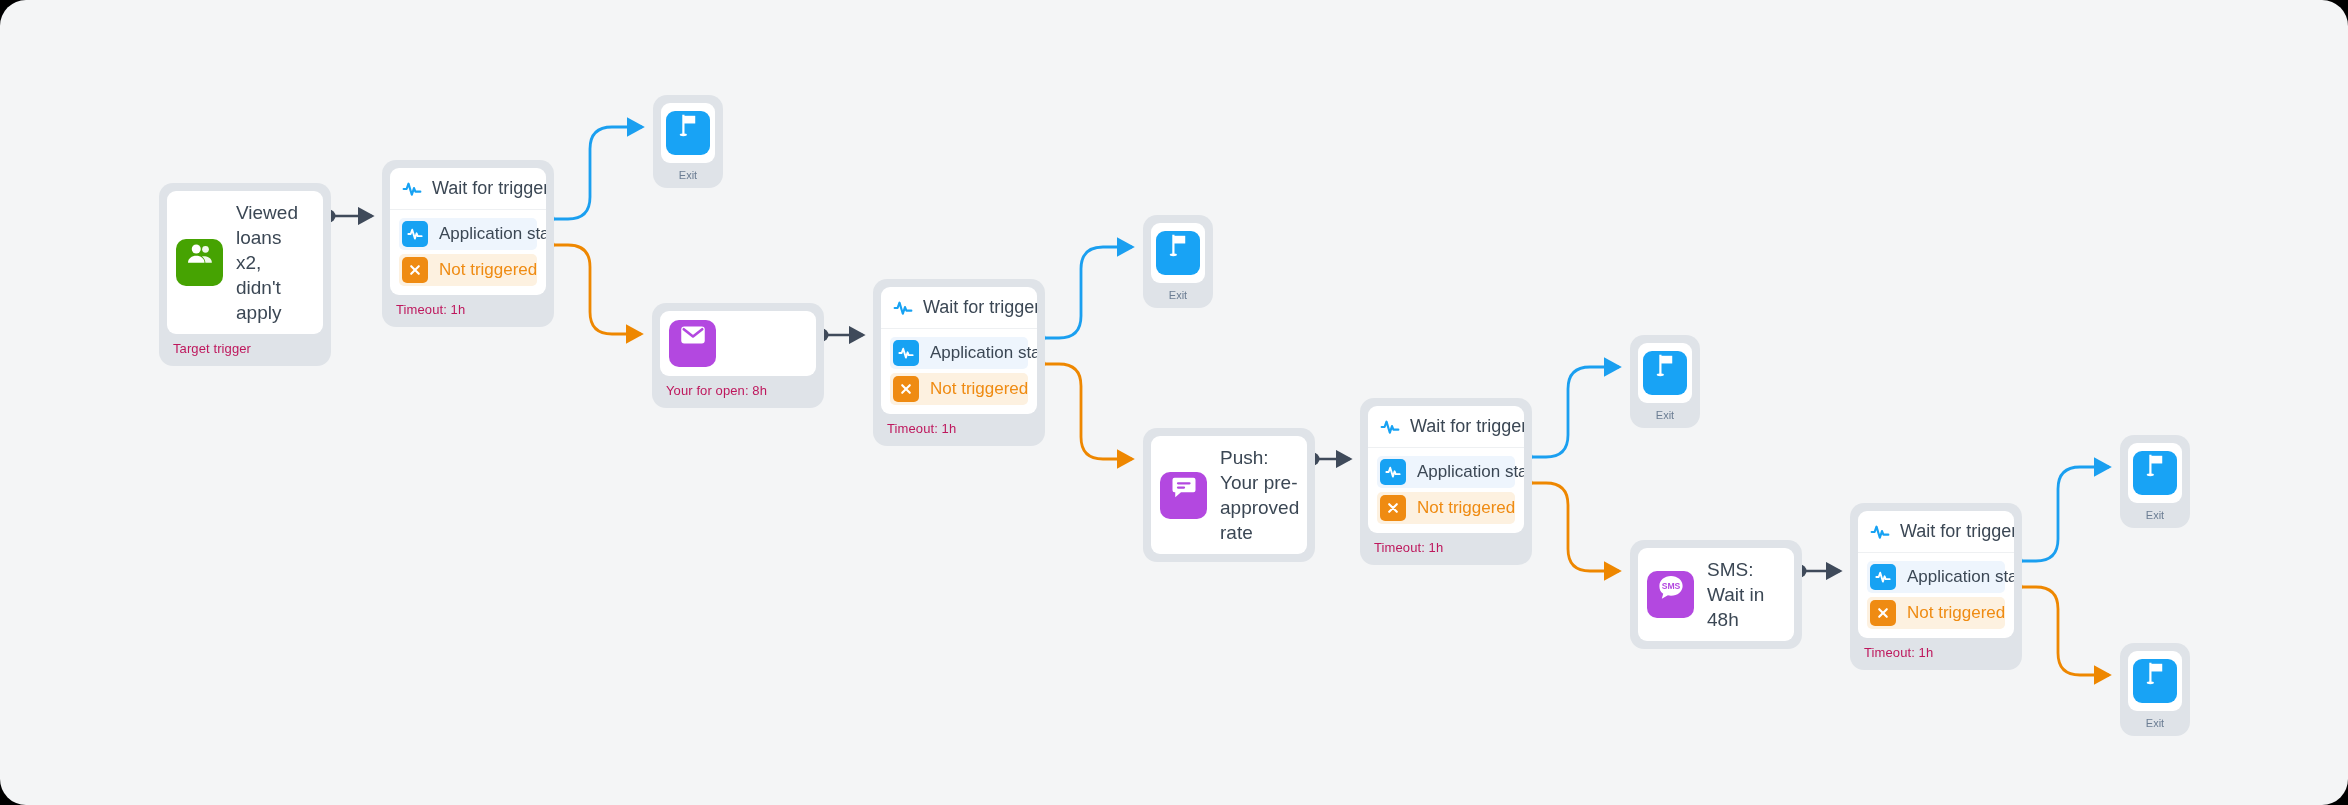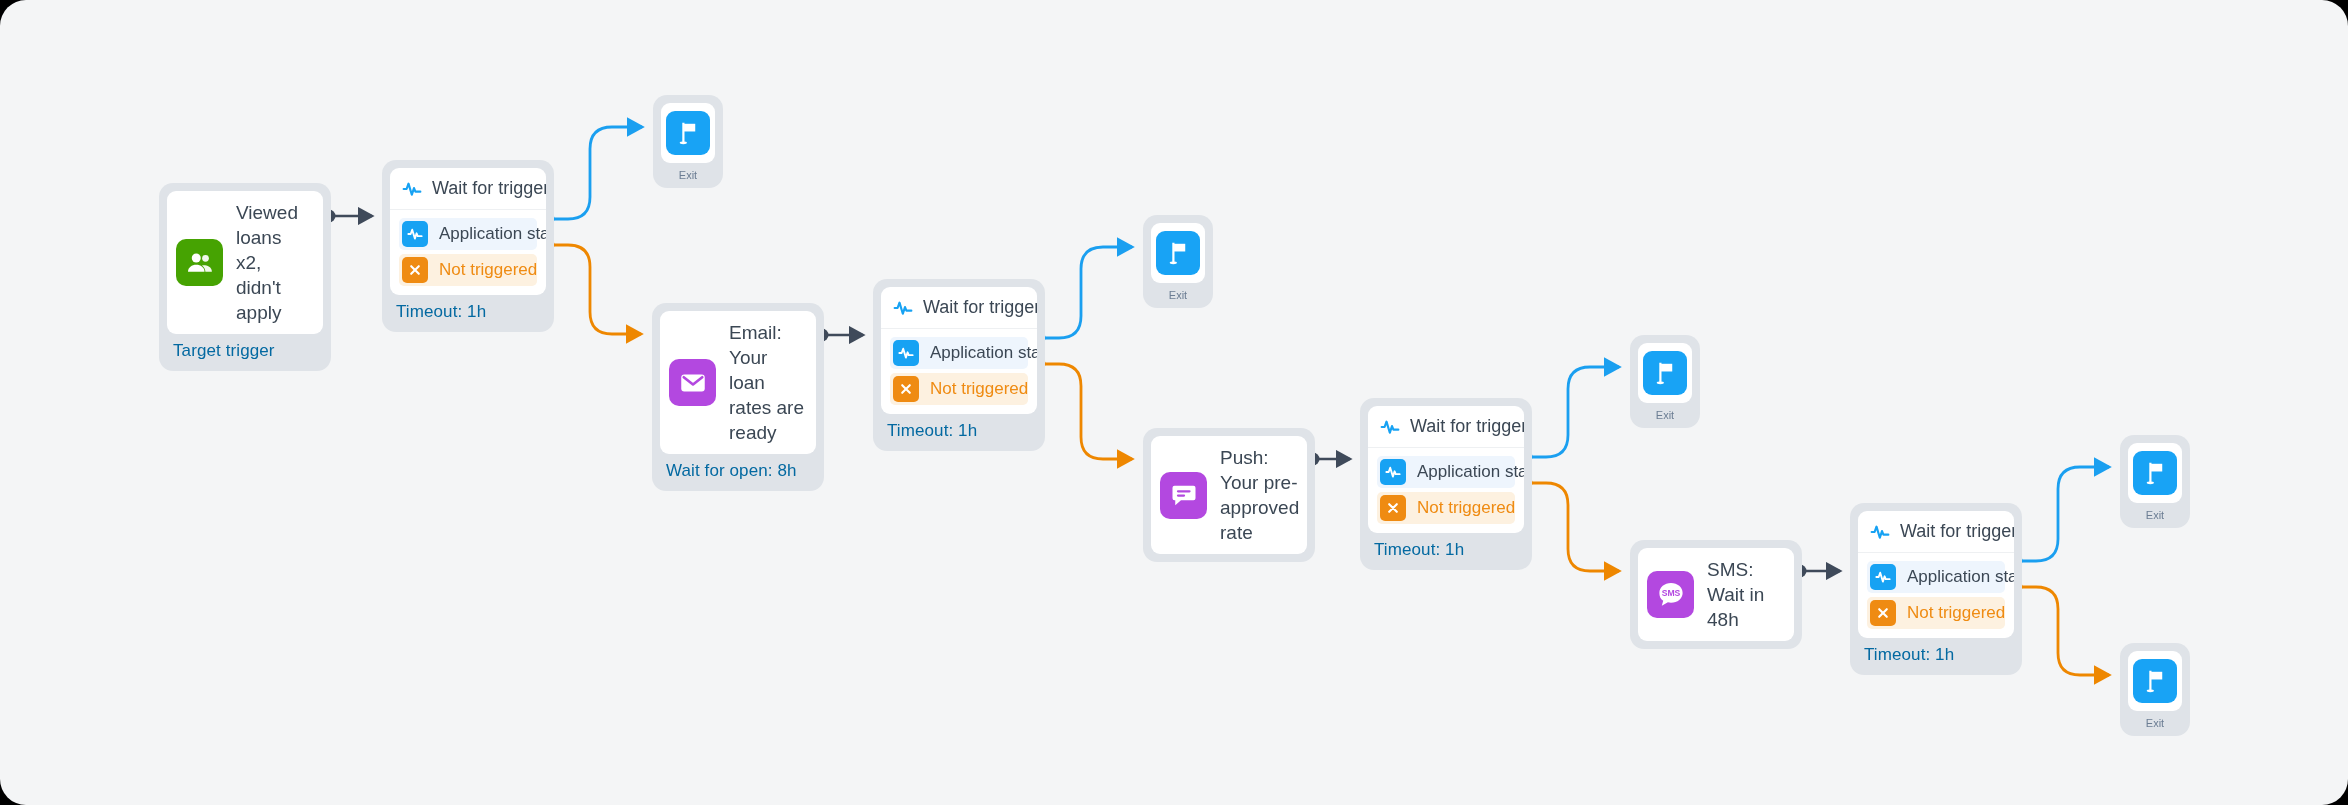--- a/index.html
+++ b/index.html
@@ -42,22 +42,22 @@
     border-radius: 14px;
     padding: 8px;
     box-sizing: border-box;
   }
   .card {
     background: #ffffff;
     border-radius: 9px;
     box-sizing: border-box;
   }
   .sublabel {
-    font-size: 17px;
-    color: #0369a1;
+    font-size: 13px;
+    color: #be185d;
     padding: 7px 4px 2px 6px;
     letter-spacing: .1px;
     white-space: nowrap;
   }
 
   
   .msg .card {
     display: flex;
     align-items: center;
     padding: 9px 12px 9px 9px;
@@ -69,21 +69,20 @@
     line-height: 1.32;
     color: #3b4754;
     white-space: pre-line;
   }
   .sq {
     width: 47px;
     height: 47px;
     border-radius: 10px;
     flex: 0 0 auto;
     display: flex;
-    align-items: center;
     justify-content: center;
   }
 
   
   .trig .card { padding: 0; overflow: hidden; }
   .trig-head {
     display: flex;
     align-items: center;
     gap: 10px;
     padding: 10px 14px 10px 12px;
@@ -281,24 +280,22 @@
 
   <div class="node msg" style="left:652px;top:303px;width:172px;">
     <div class="shell">
       <div class="card">
         <div class="sq" style="background:#b348e0;">
           <svg class="gl" width="30" height="30" viewBox="0 0 24 24" fill="#fff">
             <rect x="2.6" y="5.2" width="18.8" height="13.6" rx="2.4"></rect>
             <path d="M4.6 7.4 12 13.2l7.4-5.8" fill="none" stroke="#b348e0" stroke-width="2.1" stroke-linecap="round" stroke-linejoin="round"></path>
           </svg>
         </div>
-        <div class="msg-title">Email: Your loan
-rates are ready</div>
-      </div>
-      <div class="sublabel">Wait for open: 8h</div>
+      </div>
+      <div class="sublabel">Your for open: 8h</div>
     </div>
   </div>
 
   <div class="node trig" style="left:873px;top:279px;width:172px;">
     <div class="shell">
       <div class="card">
         <div class="trig-head">
           <span>
             <svg class="gl" width="20" height="20" viewBox="0 0 24 24" fill="none" stroke="#17a2f3" stroke-width="2.6" stroke-linecap="round" stroke-linejoin="round">
               <path d="M2 12h3.5l2.3-6.4 4 13.3 2.6-8 1.7 4.3H22"></path>

